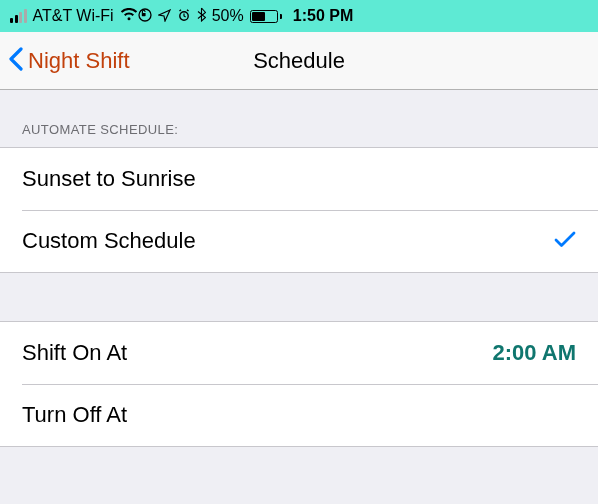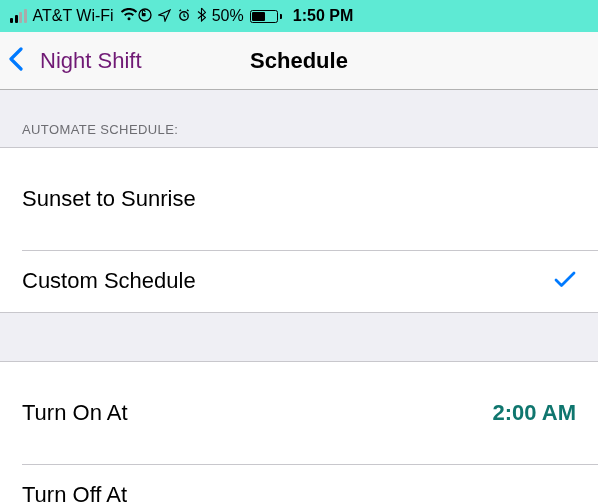--- a/index.html
+++ b/index.html
@@ -42,44 +42,43 @@
     
     .nav-bar {
       height: 58px;
       background: #f8f8f8;
       border-bottom: 1px solid #b2b2b2;
       display: flex;
       align-items: center;
       position: relative;
       padding: 0 8px;
     }
-    .back-btn { display: flex; align-items: center; color: #701a75; font-size: 22px; gap: 16px; cursor: pointer;}
+    .back-btn { display: flex; align-items: center; color: #c2410c; font-size: 22px; gap: 4px; cursor: pointer;}
     .back-chevron { font-size: 30px; font-weight: 300; line-height: 1;}
-    .nav-title { position: absolute; left: 50%; transform: translateX(-50%); font-size: 22px; font-weight: 700; }
+    .nav-title { position: absolute; left: 50%; transform: translateX(-50%); font-size: 22px; font-weight: 400; }
 
     
     .section-header {
       padding: 32px 22px 10px;
       color: #6d6d72;
       font-size: 13px;
       letter-spacing: 0.4px;
     }
 
     
     .list-group { background: #fff; border-top: 1px solid #c8c7cc; border-bottom: 1px solid #c8c7cc; }
     .list-row {
       display: flex;
       align-items: center;
       justify-content: space-between;
       padding: 0 22px;
       height: 62px;
       font-size: 22px;
       cursor: pointer;
       position: relative;
-      margin-top: 20px;
     }
     .list-row + .list-row::before {
       content: "";
       position: absolute;
       left: 22px; right: 0; top: 0;
       height: 1px;
       background: #c8c7cc;
     }
     .row-value { color: #0f766e; font-size: 22px; font-weight: bold; }
     .checkmark { color: #007aff; font-size: 24px; font-weight: 600; }
@@ -165,19 +164,19 @@
           <path d="M2 9l5.5 5.5L20 2" fill="none" stroke="#007aff" stroke-width="2.8" stroke-linecap="round" stroke-linejoin="round"></path>
         </svg>
     </span>
   </div>
 </div>
 
 <div class="spacer"></div>
 
 <div class="list-group">
   <div class="list-row">
-    <span>Turn On At</span>
+    <span>Shift On At</span>
     <span class="row-value">2:00 AM</span>
   </div>
   <div class="list-row">
     <span>Turn Off At</span>
   </div>
 </div>
 
 </body></html>

